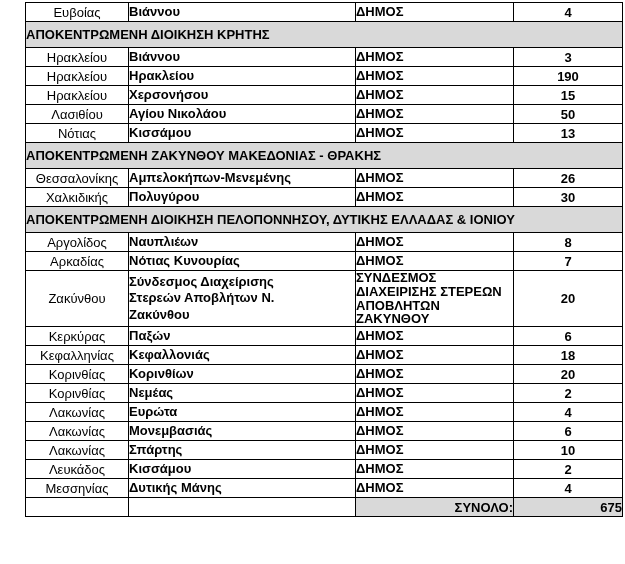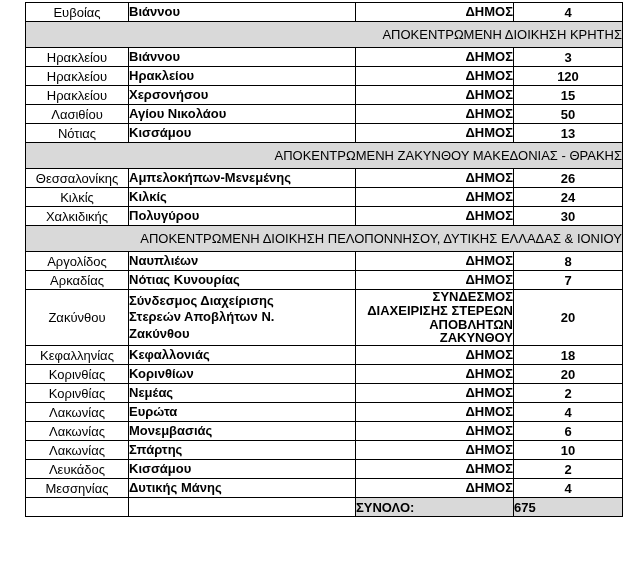--- a/index.html
+++ b/index.html
@@ -42,50 +42,50 @@
     font-weight:normal;
   }
   td.c-entity{
     text-align:left;
     font-weight:bold;
     padding:2px 4px 2px 9px;
     white-space:pre-line;
     line-height:1.25;
   }
   td.c-type{
-    text-align:right;
+    text-align:left;
     font-weight:bold;
     white-space:pre-line;
     line-height:1.06;
     padding:2px 2px;
   }
   td.c-count{
     text-align:center;
     font-weight:bold;
   }
   td.section-td{
     background:var(--section-bg);
-    text-align:right;
-    font-weight:normal;
+    text-align:left;
+    font-weight:bold;
     font-size:13.5px;
     height:25px;
     padding:0 6px;
   }
   tr[data-name="total-row"] td{height:18px;}
   td.c-total-blank{
     background:var(--page-bg);
   }
   td.c-total-label{
     background:var(--section-bg);
-    text-align:left;
+    text-align:right;
     font-weight:bold;
   }
   td.c-total-value{
     background:var(--section-bg);
-    text-align:left;
+    text-align:right;
     font-weight:bold;
   }
 </style>
 </head>
 <body>
 
 <div class="page" data-name="document-page">
   <table class="muni-table" data-name="municipalities-table">
     <colgroup>
       <col data-name="col-region" style="width:103px">
@@ -106,21 +106,21 @@
         <tr data-name="table-row">
           <td class="c-region" data-name="region-cell">Ηρακλείου</td>
           <td class="c-entity" data-name="entity-cell">Βιάννου</td>
           <td class="c-type" data-name="type-cell">ΔΗΜΟΣ</td>
           <td class="c-count" data-name="count-cell">3</td>
         </tr>
         <tr data-name="table-row">
           <td class="c-region" data-name="region-cell">Ηρακλείου</td>
           <td class="c-entity" data-name="entity-cell">Ηρακλείου</td>
           <td class="c-type" data-name="type-cell">ΔΗΜΟΣ</td>
-          <td class="c-count" data-name="count-cell">120</td>
+          <td class="c-count" data-name="count-cell">190</td>
         </tr>
         <tr data-name="table-row">
           <td class="c-region" data-name="region-cell">Ηρακλείου</td>
           <td class="c-entity" data-name="entity-cell">Χερσονήσου</td>
           <td class="c-type" data-name="type-cell">ΔΗΜΟΣ</td>
           <td class="c-count" data-name="count-cell">15</td>
         </tr>
         <tr data-name="table-row">
           <td class="c-region" data-name="region-cell">Λασιθίου</td>
           <td class="c-entity" data-name="entity-cell">Αγίου Νικολάου</td>
@@ -134,26 +134,20 @@
           <td class="c-count" data-name="count-cell">13</td>
         </tr>
         <tr data-name="section-header-row">
           <td class="section-td" data-name="section-header-cell" colspan="4">ΑΠΟΚΕΝΤΡΩΜΕΝΗ ΖΑΚΥΝΘΟΥ ΜΑΚΕΔΟΝΙΑΣ - ΘΡΑΚΗΣ</td>
         </tr>
         <tr data-name="table-row">
           <td class="c-region" data-name="region-cell">Θεσσαλονίκης</td>
           <td class="c-entity" data-name="entity-cell">Αμπελοκήπων-Μενεμένης</td>
           <td class="c-type" data-name="type-cell">ΔΗΜΟΣ</td>
           <td class="c-count" data-name="count-cell">26</td>
-        </tr>
-        <tr data-name="table-row">
-          <td class="c-region" data-name="region-cell">Κιλκίς</td>
-          <td class="c-entity" data-name="entity-cell">Κιλκίς</td>
-          <td class="c-type" data-name="type-cell">ΔΗΜΟΣ</td>
-          <td class="c-count" data-name="count-cell">24</td>
         </tr>
         <tr data-name="table-row">
           <td class="c-region" data-name="region-cell">Χαλκιδικής</td>
           <td class="c-entity" data-name="entity-cell">Πολυγύρου</td>
           <td class="c-type" data-name="type-cell">ΔΗΜΟΣ</td>
           <td class="c-count" data-name="count-cell">30</td>
         </tr>
         <tr data-name="section-header-row">
           <td class="section-td" data-name="section-header-cell" colspan="4">ΑΠΟΚΕΝΤΡΩΜΕΝΗ ΔΙΟΙΚΗΣΗ ΠΕΛΟΠΟΝΝΗΣΟΥ, ΔΥΤΙΚΗΣ ΕΛΛΑΔΑΣ &amp; ΙΟΝΙΟΥ</td>
         </tr>
@@ -174,20 +168,26 @@
           <td class="c-entity" data-name="entity-cell">Σύνδεσμος Διαχείρισης
 Στερεών Αποβλήτων Ν.
 Ζακύνθου</td>
           <td class="c-type" data-name="type-cell">ΣΥΝΔΕΣΜΟΣ
 ΔΙΑΧΕΙΡΙΣΗΣ ΣΤΕΡΕΩΝ
 ΑΠΟΒΛΗΤΩΝ
 ΖΑΚΥΝΘΟΥ</td>
           <td class="c-count" data-name="count-cell">20</td>
         </tr>
         <tr data-name="table-row">
+          <td class="c-region" data-name="region-cell">Κερκύρας</td>
+          <td class="c-entity" data-name="entity-cell">Παξών</td>
+          <td class="c-type" data-name="type-cell">ΔΗΜΟΣ</td>
+          <td class="c-count" data-name="count-cell">6</td>
+        </tr>
+        <tr data-name="table-row">
           <td class="c-region" data-name="region-cell">Κεφαλληνίας</td>
           <td class="c-entity" data-name="entity-cell">Κεφαλλονιάς</td>
           <td class="c-type" data-name="type-cell">ΔΗΜΟΣ</td>
           <td class="c-count" data-name="count-cell">18</td>
         </tr>
         <tr data-name="table-row">
           <td class="c-region" data-name="region-cell">Κορινθίας</td>
           <td class="c-entity" data-name="entity-cell">Κορινθίων</td>
           <td class="c-type" data-name="type-cell">ΔΗΜΟΣ</td>
           <td class="c-count" data-name="count-cell">20</td>

